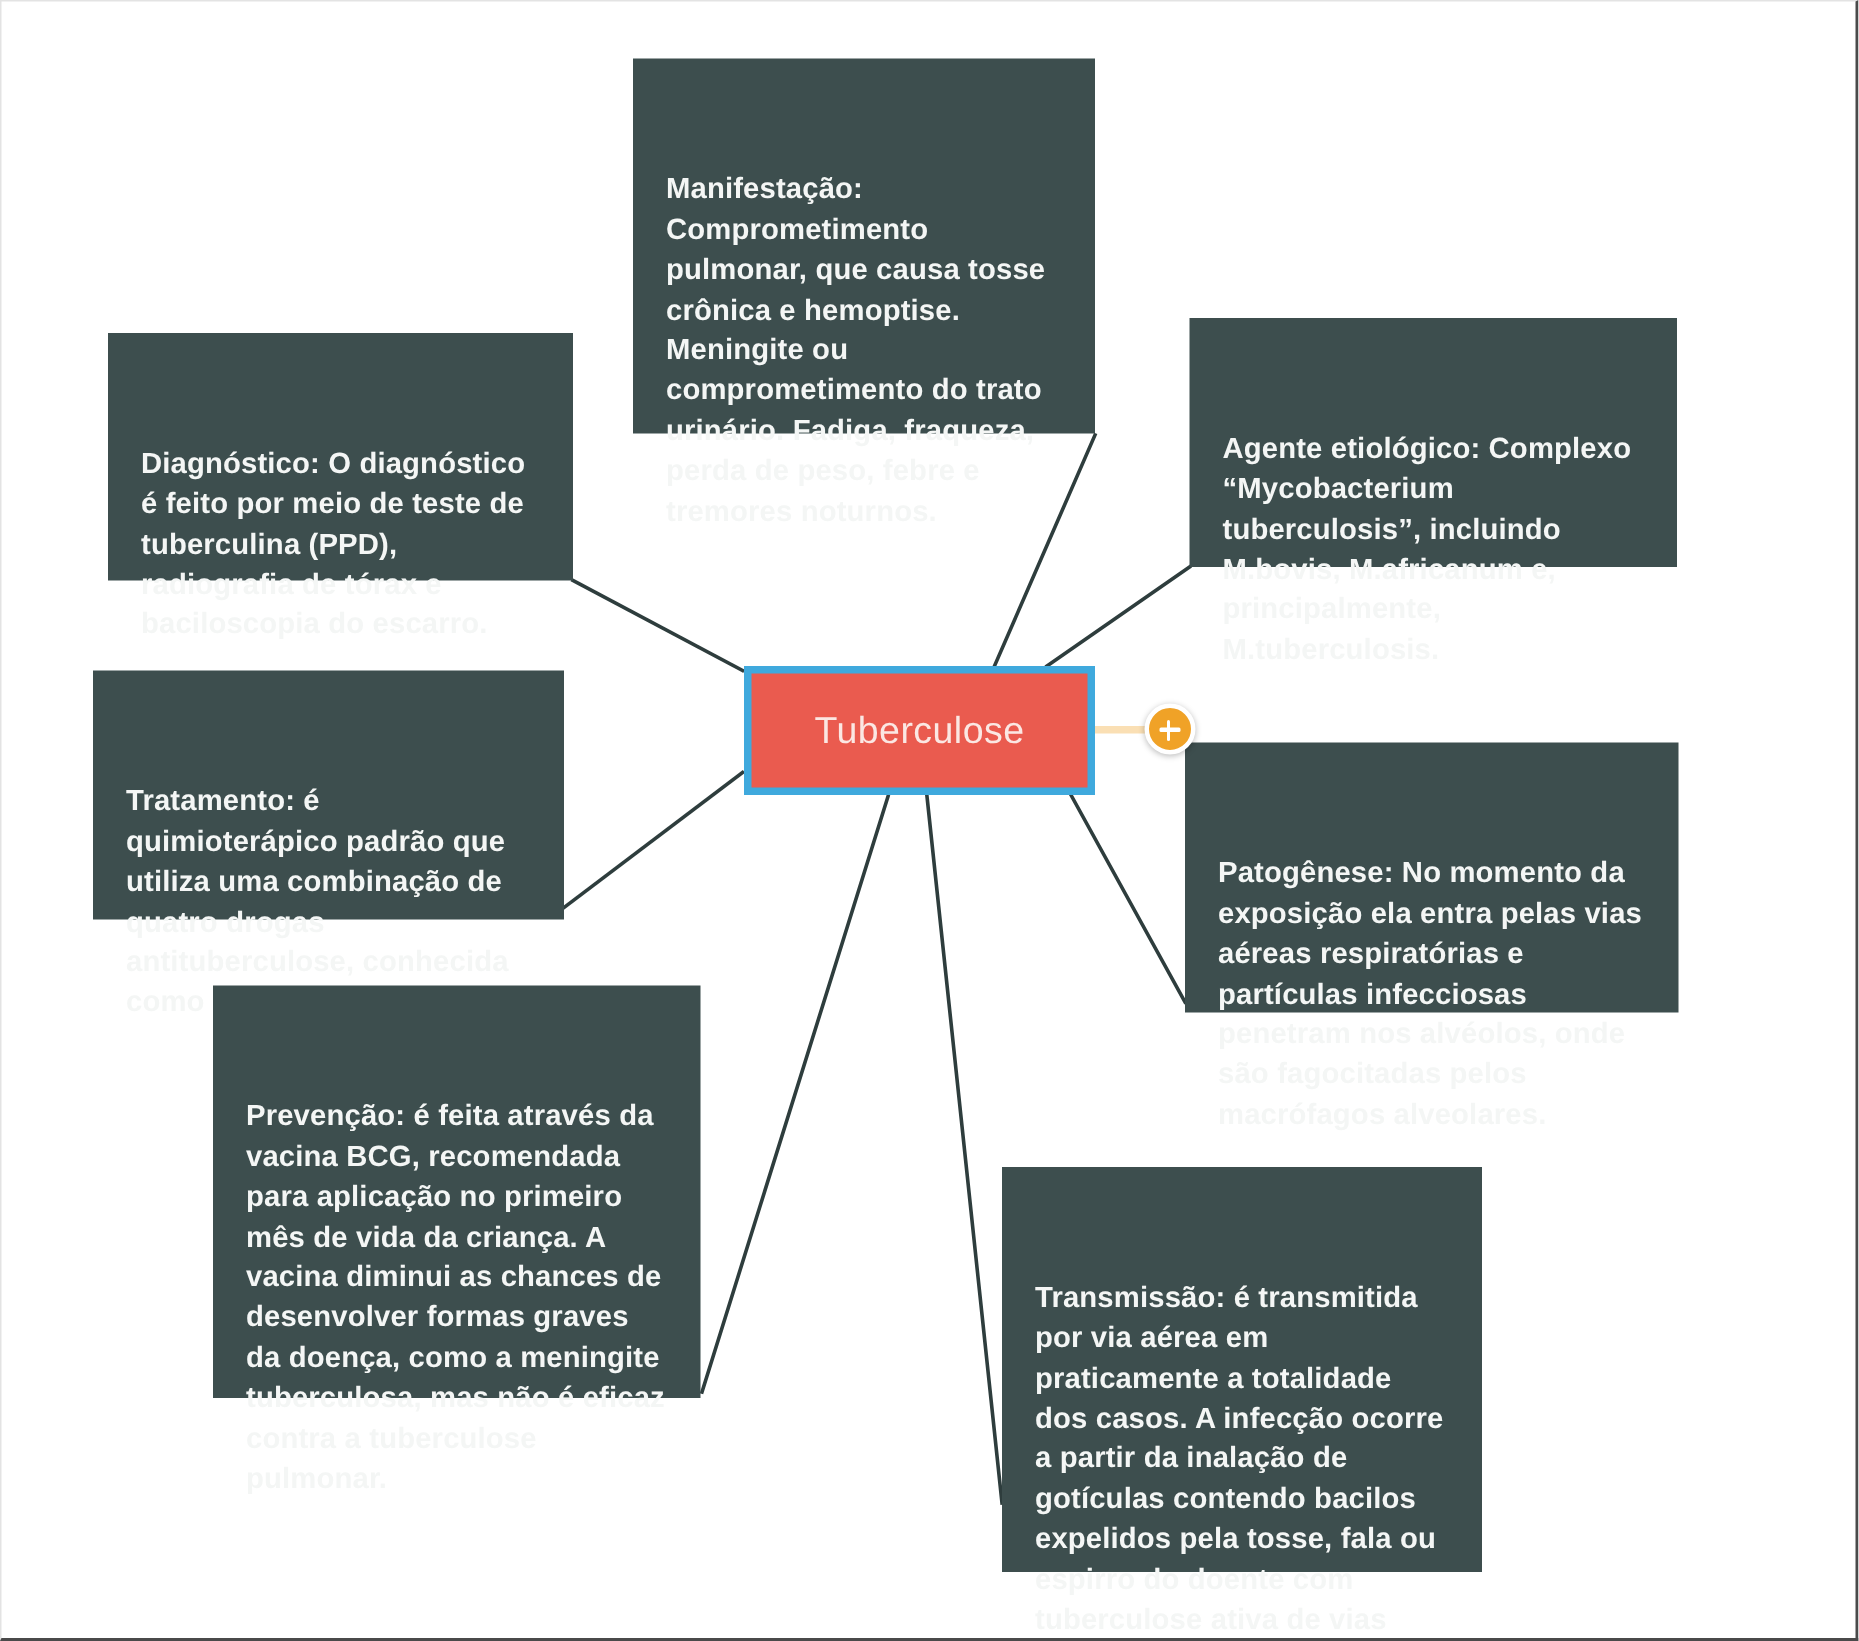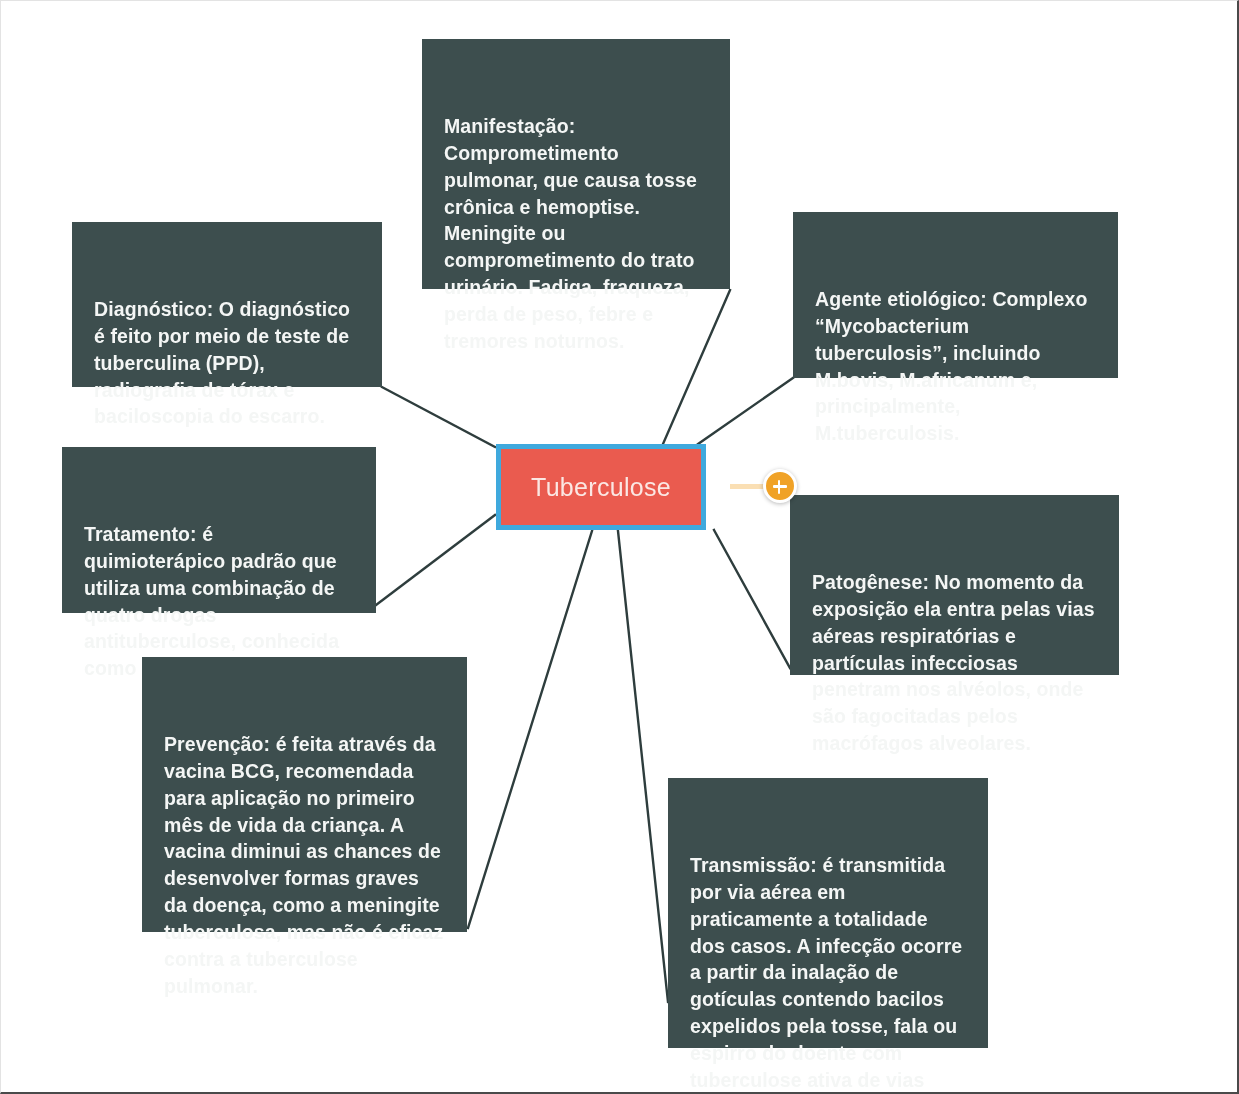--- a/index.html
+++ b/index.html
@@ -44,21 +44,21 @@
     white-space: pre-wrap;
     word-wrap: break-word;
   }
   .node-text {
     display: block;
   }
   #node-central {
     position: absolute;
     left: 495px;
     top: 443px;
-    width: 210px;
+    width: 234px;
     height: 86px;
     background: #ea5b4f;
     border: 5px solid #3fa9dd;
     box-sizing: border-box;
     display: flex;
     align-items: center;
     justify-content: center;
     z-index: 5;
   }
   #node-central .central-label {

